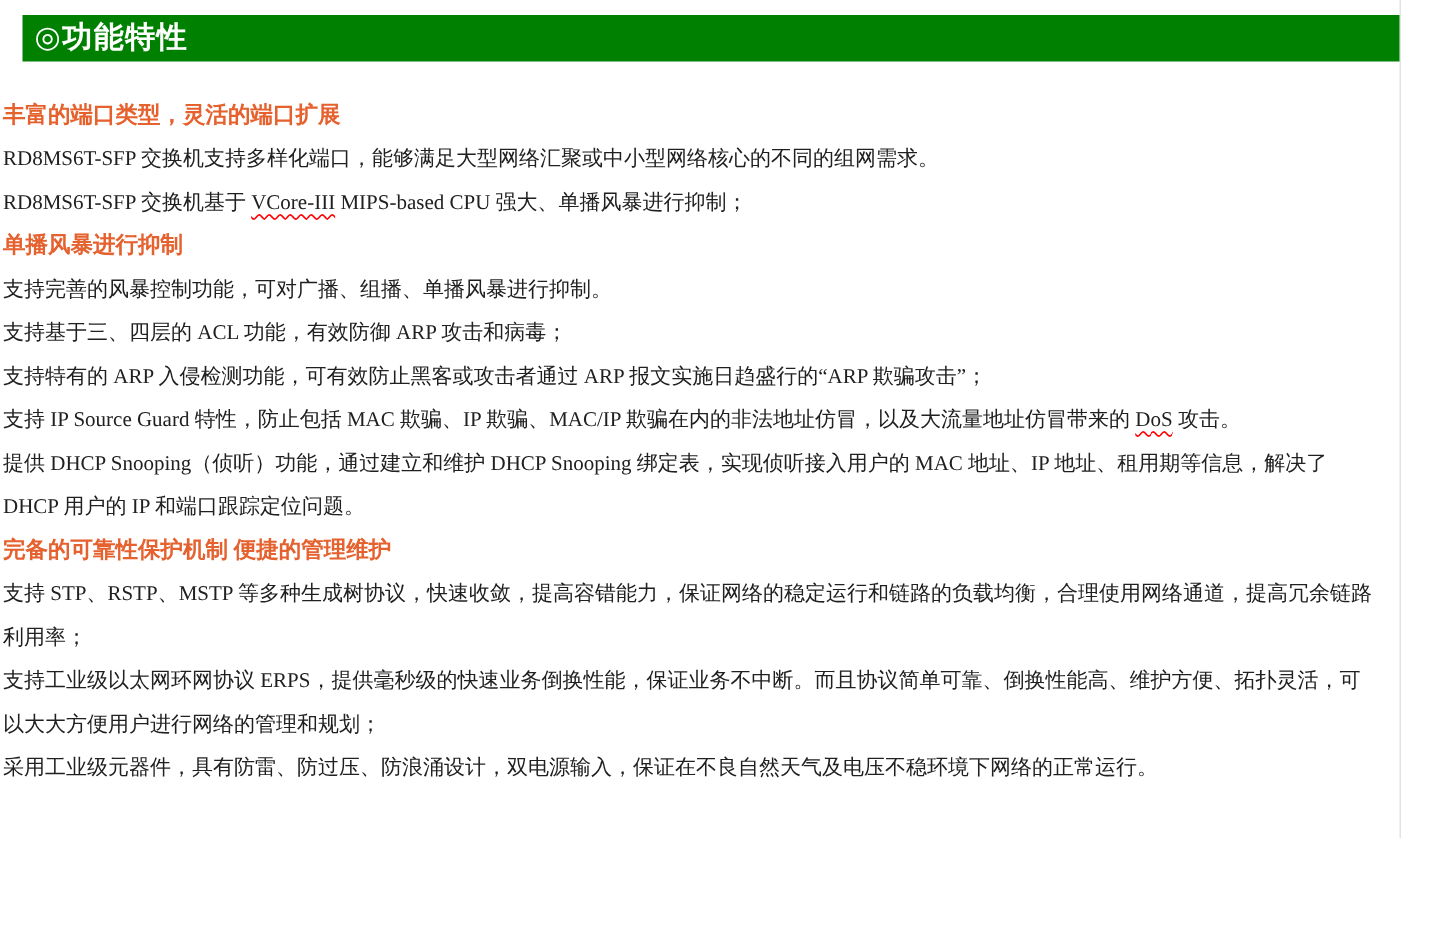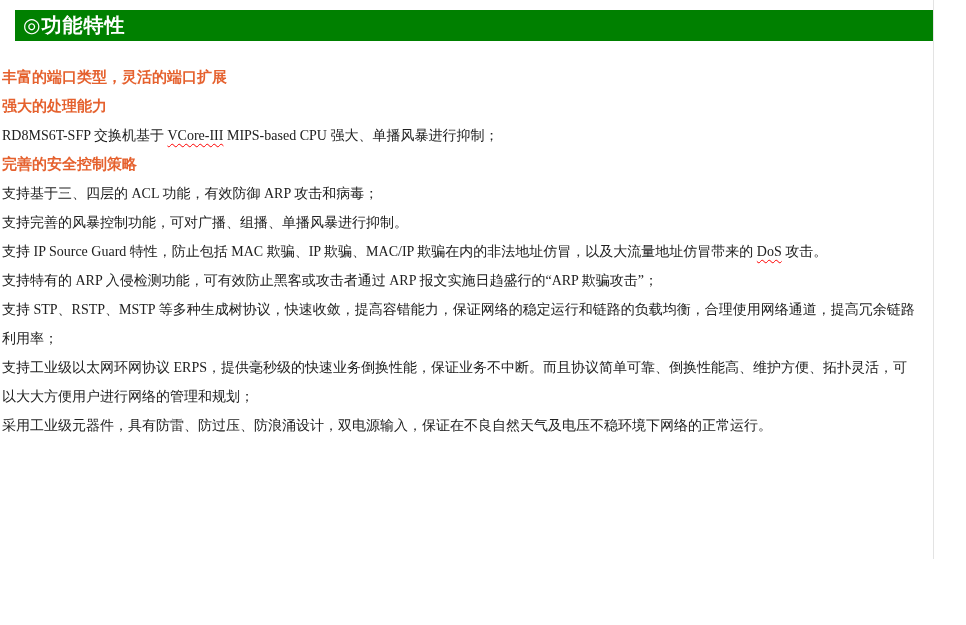--- a/index.html
+++ b/index.html
@@ -87,26 +87,28 @@
 
 <div class="page">
   <div class="right-edge"></div>
 
   <div class="header-bar">
     <span class="header-title">◎功能特性</span>
   </div>
 
   <div class="content" id="sections">
       <div class="feature-heading">丰富的端口类型，灵活的端口扩展</div>
-      <div class="feature-heading">强大的处理能力</div>
+      <div class="feature-paragraph"><span>RD8MS6T-SFP 交换机支持多样化端口，能够满足大型网络汇聚或中小型网络核心的不同的组网需求。</span></div>
       <div class="feature-paragraph"><span>RD8MS6T-SFP 交换机基于 </span><span class="misspell">VCore-III</span><span> MIPS-based CPU 强大、单播风暴进行抑制；</span></div>
-      <div class="feature-heading">完善的安全控制策略</div>
+      <div class="feature-heading">单播风暴进行抑制</div>
+      <div class="feature-paragraph"><span>支持完善的风暴控制功能，可对广播、组播、单播风暴进行抑制。</span></div>
       <div class="feature-paragraph"><span>支持基于三、四层的 ACL 功能，有效防御 ARP 攻击和病毒；</span></div>
-      <div class="feature-paragraph"><span>支持完善的风暴控制功能，可对广播、组播、单播风暴进行抑制。</span></div>
+      <div class="feature-paragraph"><span>支持特有的 ARP 入侵检测功能，可有效防止黑客或攻击者通过 ARP 报文实施日趋盛行的“ARP 欺骗攻击”；</span></div>
       <div class="feature-paragraph"><span>支持 IP Source Guard 特性，防止包括 MAC 欺骗、IP 欺骗、MAC/IP 欺骗在内的非法地址仿冒，以及大流量地址仿冒带来的 </span><span class="misspell">DoS</span><span> 攻击。</span></div>
-      <div class="feature-paragraph"><span>支持特有的 ARP 入侵检测功能，可有效防止黑客或攻击者通过 ARP 报文实施日趋盛行的“ARP 欺骗攻击”；</span></div>
+      <div class="feature-paragraph"><span>提供 DHCP Snooping（侦听）功能，通过建立和维护 DHCP Snooping 绑定表，实现侦听接入用户的 MAC 地址、IP 地址、租用期等信息，解决了 DHCP 用户的 IP 和端口跟踪定位问题。</span></div>
+      <div class="feature-heading">完备的可靠性保护机制 便捷的管理维护</div>
       <div class="feature-paragraph"><span>支持 STP、RSTP、MSTP 等多种生成树协议，快速收敛，提高容错能力，保证网络的稳定运行和链路的负载均衡，合理使用网络通道，提高冗余链路利用率；</span></div>
       <div class="feature-paragraph"><span>支持工业级以太网环网协议 ERPS，提供毫秒级的快速业务倒换性能，保证业务不中断。而且协议简单可靠、倒换性能高、维护方便、拓扑灵活，可以大大方便用户进行网络的管理和规划；</span></div>
       <div class="feature-paragraph"><span>采用工业级元器件，具有防雷、防过压、防浪涌设计，双电源输入，保证在不良自然天气及电压不稳环境下网络的正常运行。</span></div>
     </div>
 
   <div class="corner-box"></div>
 </div>
 
 </body></html>

